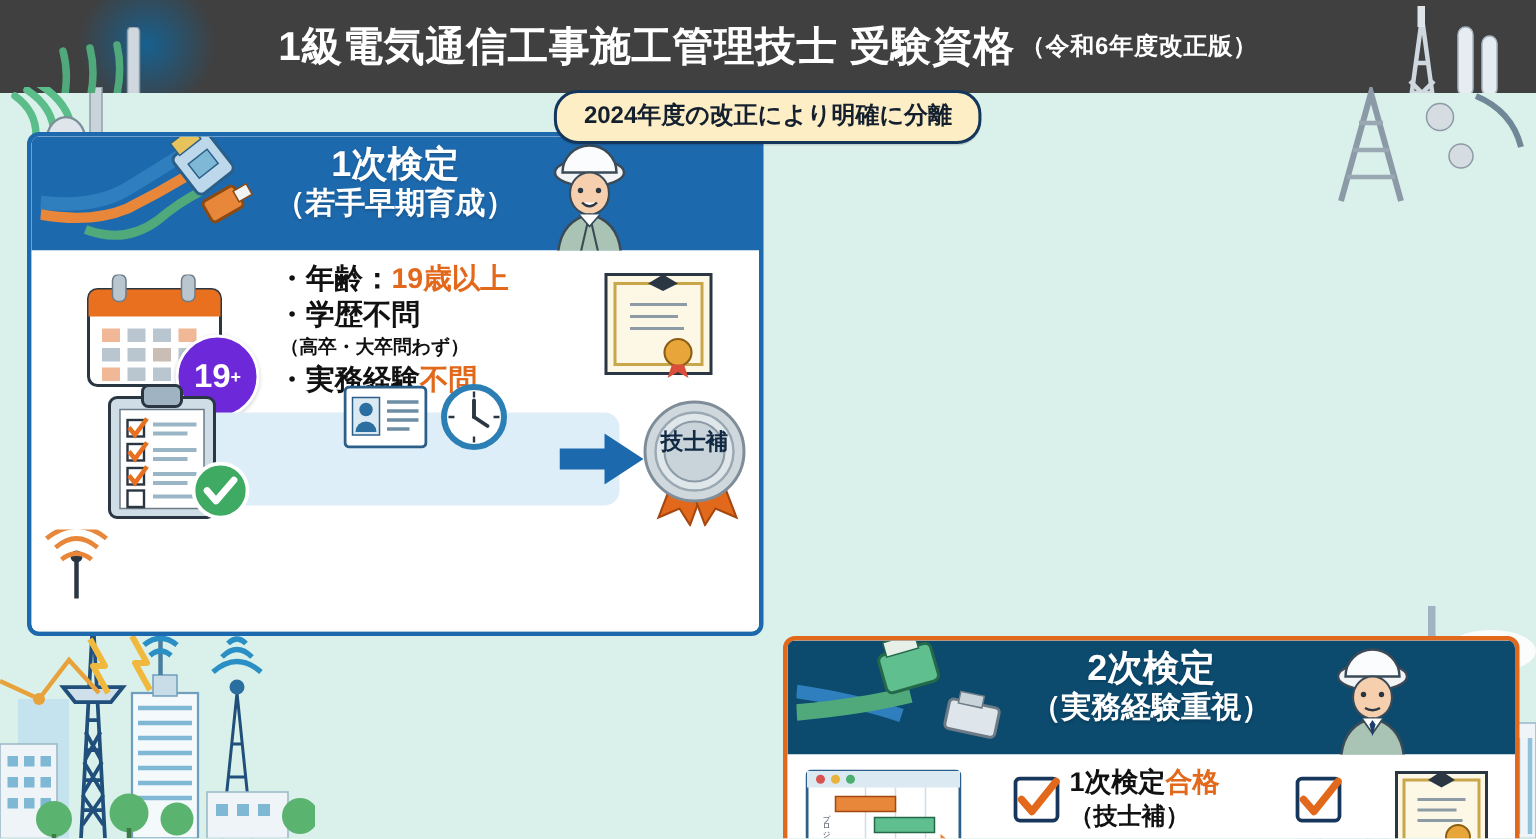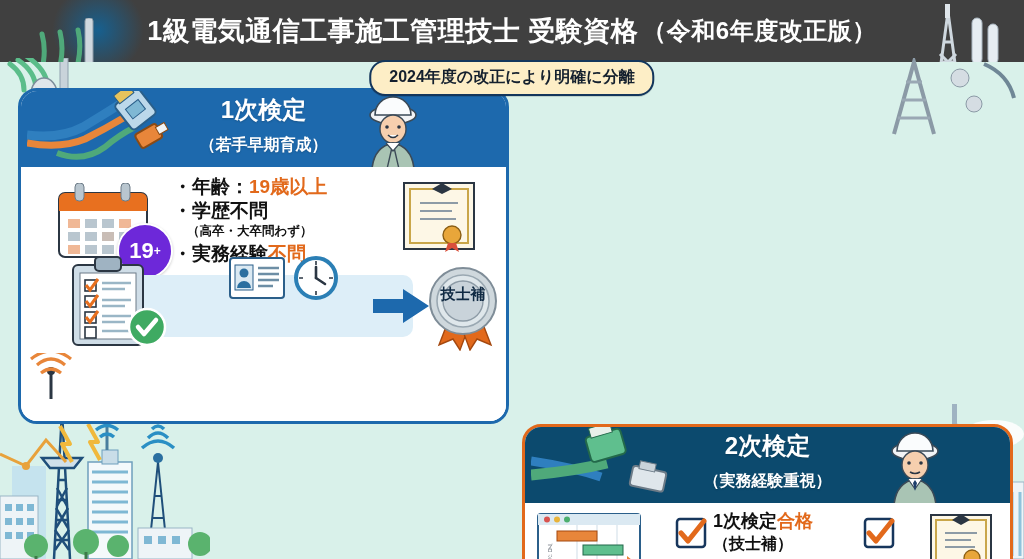--- a/index.html
+++ b/index.html
@@ -10,51 +10,51 @@
   }
   .stage{position:absolute;inset:0;width:1024px;height:559px;background:#d9f1ea;overflow:hidden;}
 
   
   .header{position:absolute;left:0;top:0;width:1024px;height:62px;background:#404040;overflow:hidden;}
   .header .title{
     position:absolute;left:0;top:0;width:1024px;height:62px;
     display:flex;align-items:center;justify-content:center;
     color:#fff;font-weight:bold;font-size:27px;letter-spacing:.5px;white-space:nowrap;z-index:4;
   }
-  .title .sub{font-size:24px;margin-left:4px;}
+  .title .sub{font-size:16px;margin-left:4px;}
   .hdr-glow{position:absolute;left:52px;top:-16px;width:92px;height:92px;border-radius:50%;
     background:radial-gradient(circle,#17608f 0%,rgba(13,58,99,0) 70%);z-index:1;}
 
   
   .hdr-ant{position:absolute;left:78px;top:18px;width:22px;height:70px;z-index:3;}
   .hdr-waves{position:absolute;left:28px;top:22px;width:56px;height:70px;z-index:2;}
   
   .hdr-tower{position:absolute;right:20px;top:4px;width:90px;height:96px;z-index:3;}
 
   
   .sep-badge{
     position:absolute;left:50%;transform:translateX(-50%);top:60px;z-index:30;
     background:#fdeec6;border:2.5px solid #13365c;border-radius:16px;
     padding:5px 18px 6px;font-size:16px;font-weight:bold;color:#14202e;white-space:nowrap;
     box-shadow:0 1px 0 rgba(0,0,0,.12);
   }
 
   
-  .panel{position:absolute;top:88px;width:485px;height:330px;border-radius:19px;overflow:hidden;}
+  .panel{position:absolute;top:88px;width:485px;height:330px;border-radius:8px;overflow:hidden;}
   .panel.left{left:18px;background:#fff;border:3px solid #1d69ad;}
   .panel.right{left:522px;background:#fff;border:3px solid #e2691b;}
 
   .pbar{position:absolute;left:0;top:0;width:100%;height:76px;overflow:hidden;}
   .panel.left .pbar{background:#1d69ad;}
   .panel.right .pbar{background:#0c4a6e;}
   .pbar .ptitle{
     position:absolute;left:0;top:6px;width:100%;text-align:center;color:#fff;font-weight:bold;
     font-size:24px;line-height:1.05;z-index:5;text-shadow:0 1px 2px rgba(0,0,0,.18);
   }
-  .pbar .psub{display:block;font-size:16px;margin-top:15px;}
+  .pbar .psub{display:block;font-size:20px;margin-top:4px;}
 
   .pbody{position:absolute;left:0;top:76px;width:100%;height:254px;background:#fff;}
 
   
   .worker{position:absolute;width:78px;height:76px;top:2px;z-index:4;}
   .panel.left .worker{right:74px;}
   .panel.right .worker{right:56px;}
 
   
   .cables{position:absolute;left:6px;top:0;width:170px;height:76px;z-index:3;}
@@ -62,21 +62,21 @@
   
   .cal{position:absolute;left:34px;top:16px;width:96px;height:78px;}
   .badge19{
     position:absolute;left:96px;top:56px;width:52px;height:52px;border-radius:50%;
     background:#6d28d9;color:#fff;display:flex;align-items:center;justify-content:center;
     font-weight:bold;font-size:22px;border:2px solid #fff;box-shadow:0 1px 3px rgba(0,0,0,.2);
   }
   .badge19 sup{font-size:12px;}
 
   .bullets{position:absolute;left:152px;top:8px;width:210px;color:#111;}
-  .bl{font-size:19px;font-weight:bold;line-height:1.28;white-space:nowrap;}
+  .bl{font-size:19px;font-weight:bold;line-height:1.28;white-space:nowrap;margin-left:12px;}
   .bl .or{color:#e2691b;}
   .bl-note{font-size:12.5px;font-weight:bold;margin:-1px 0 2px 14px;white-space:nowrap;}
 
   .diploma{position:absolute;right:24px;top:14px;width:86px;height:72px;}
 
   .okbar{
     position:absolute;left:62px;top:108px;width:330px;height:62px;border-radius:10px;background:#ddeef8;
   }
   .oktext{position:absolute;left:150px;top:126px;font-size:19px;font-weight:bold;color:#111;white-space:nowrap;}
   .clip{position:absolute;left:48px;top:88px;width:78px;height:92px;}

